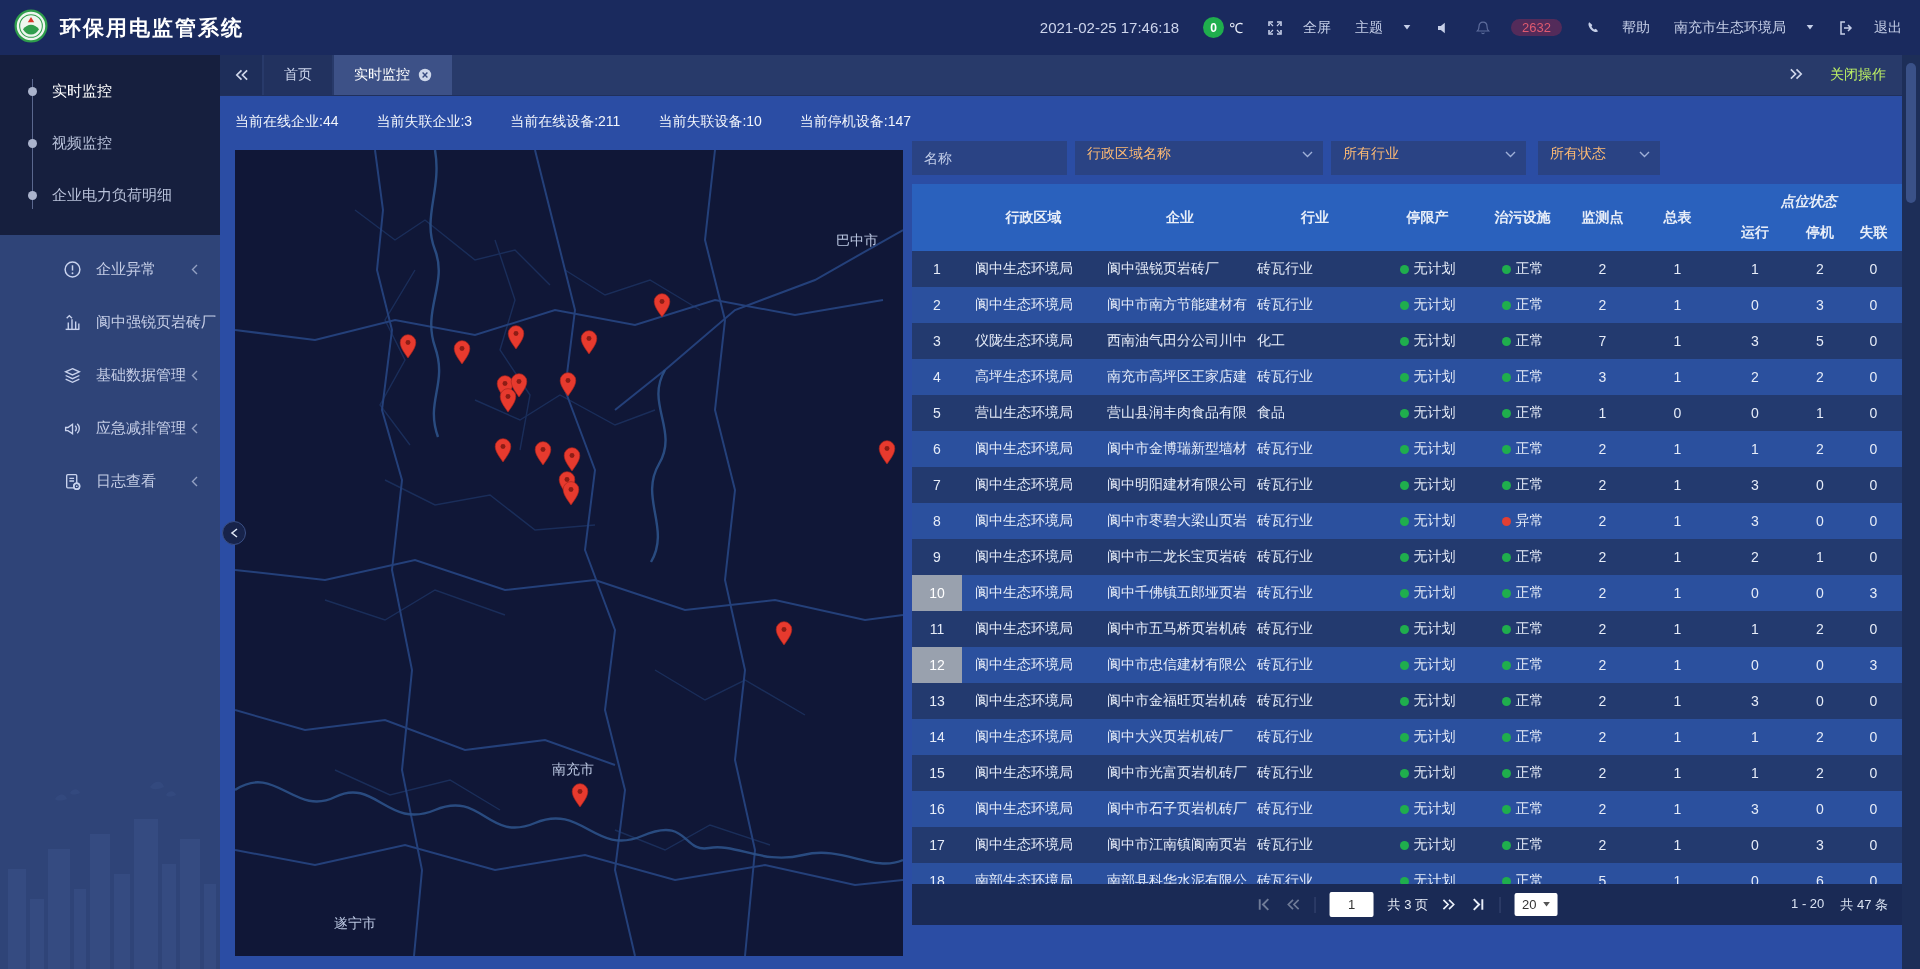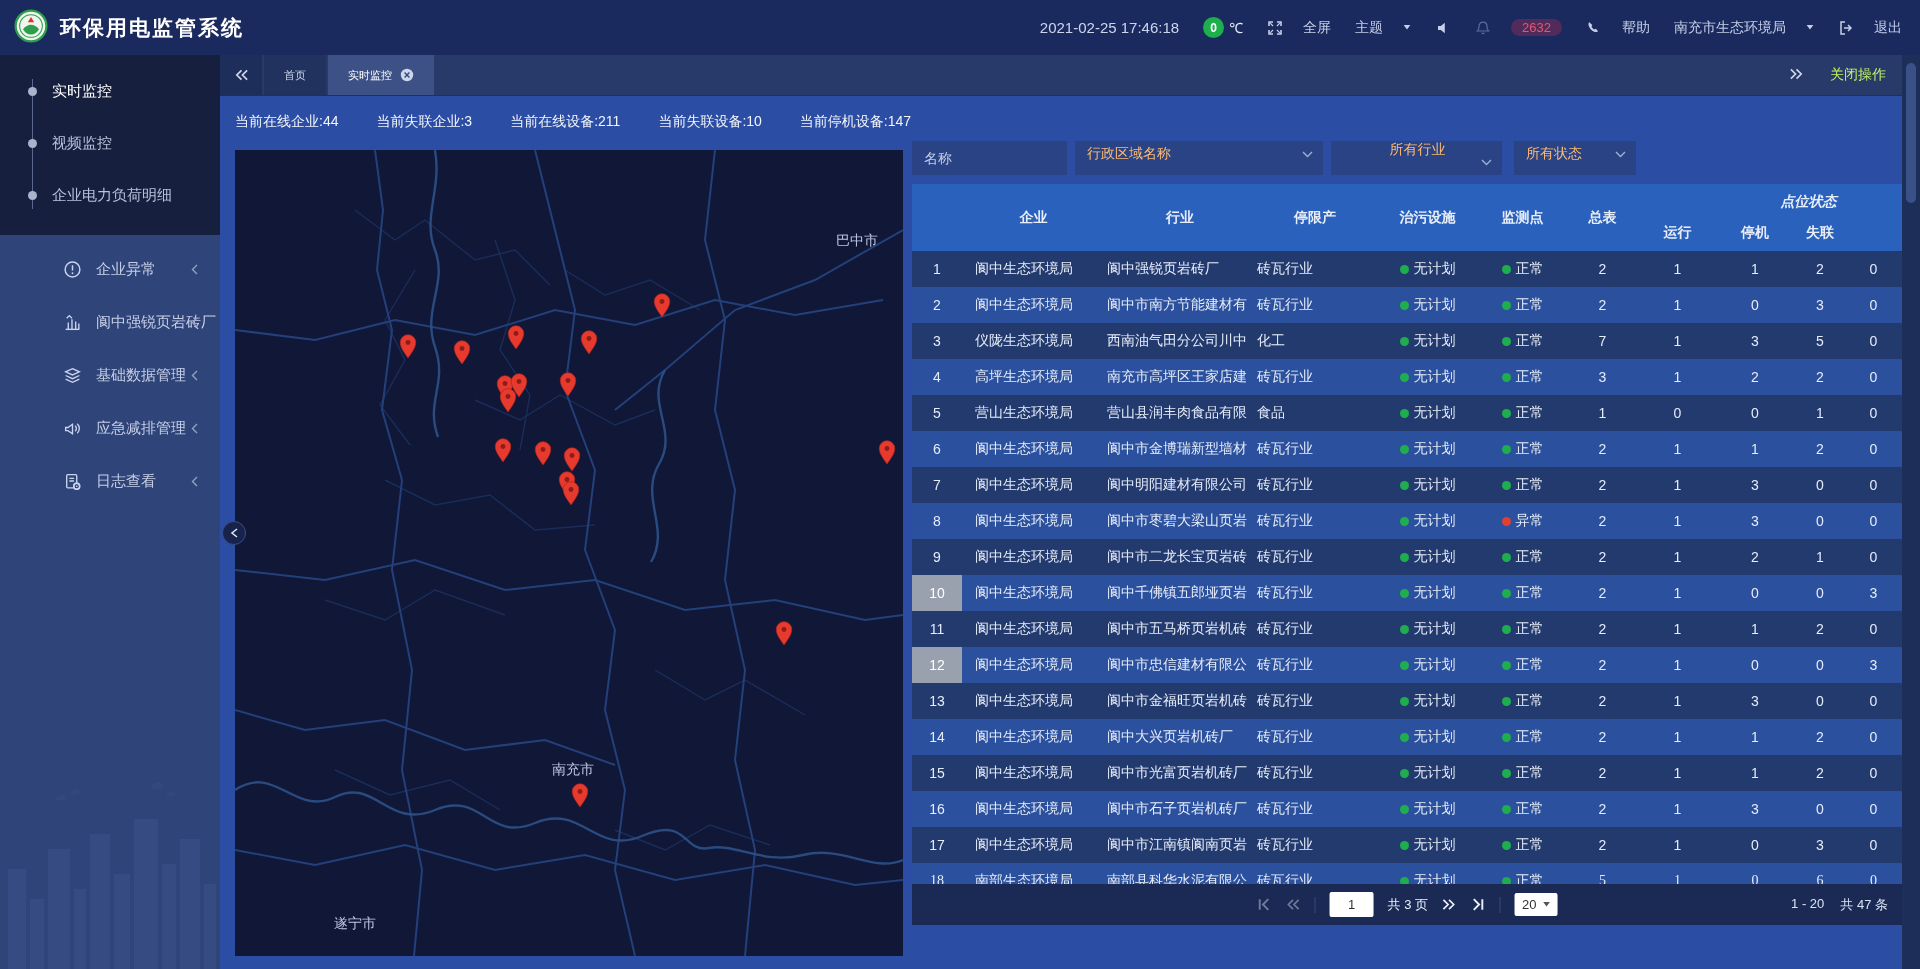--- a/index.html
+++ b/index.html
@@ -33,21 +33,21 @@
   .sub-item{position:relative;height:52px;display:flex;align-items:center;padding-left:52px;color:#b9c2da;font-size:15px;cursor:pointer;}
   .sub-item.active{color:#ffffff;}
   .sub-dot{position:absolute;left:28px;width:9px;height:9px;border-radius:50%;background:#aab3cc;}
   .menu-rest .side-item{height:53px;}
   .menu-rest{margin-top:8px;padding-left:35px;}
   .skyline{position:absolute;left:0;bottom:0;width:220px;height:190px;opacity:.5;}
   
   .tabbar{position:absolute;left:220px;top:55px;right:18px;height:41px;background:#283a6a;display:flex;align-items:stretch;z-index:25;border-bottom:1px solid #20305c;box-sizing:border-box;}
   .tab-arrow-box{width:42px;display:flex;align-items:center;justify-content:center;background:#1e2e5a;color:#cfd6ea;cursor:pointer;}
   .tab-arrow-box svg{width:15px;height:12px;}
-  .tab{display:flex;align-items:center;gap:8px;padding:0 20px;font-size:11px;color:#cfd8ee;cursor:pointer;background:#22325f;margin-left:2px;}
+  .tab{display:flex;align-items:center;gap:8px;padding:0 20px;font-size:14px;color:#cfd8ee;cursor:pointer;background:#22325f;margin-left:2px;}
   .tab.active{background:#3d5187;color:#ffffff;}
   .tab .close-ic svg{width:14px;height:14px;display:block;}
   .tab-right{margin-left:auto;display:flex;align-items:center;gap:26px;padding-right:16px;color:#bef264;font-size:14px;}
   .tab-right svg{width:15px;height:12px;color:#cfd6ea;}
   
   .content{position:absolute;left:220px;top:96px;right:18px;bottom:0;background:#2b4da4;}
   .statusbar{position:absolute;left:15px;top:13px;height:26px;display:flex;align-items:center;gap:38px;color:#f2f5fb;font-size:14px;}
   .statusbar b{font-weight:normal;margin-left:0;}
   
   .map-panel{position:absolute;left:15px;top:54px;width:668px;height:806px;background:#101737;cursor:grab;}
@@ -67,21 +67,21 @@
   
   .tbl{margin-top:9px;}
   .tgrid{display:grid;grid-template-columns:50px 143px 150px 120px 105px 85px 75px 75px 80px 50px 57px;}
   .thead{position:relative;height:67px;background:#2a61bd;color:#e8eef8;font-weight:bold;font-size:14px;}
   .thead .hc{display:flex;align-items:center;justify-content:center;height:67px;}
   .thead .hc.sub{align-items:flex-end;padding-bottom:9px;box-sizing:border-box;}
   .gh{position:absolute;right:0;top:9px;width:187px;text-align:center;font-style:italic;}
   .trow{height:36px;overflow:hidden;color:#e6ecf8;font-size:14px;align-items:start;cursor:pointer;}
   .trow.odd{background:#233a6f;}
   .trow.even{background:#2b509e;}
-  .trow.partial{height:21px;font-family:Liberation Serif, serif;}
+  .trow.partial{height:21px;}
   .cell{display:flex;align-items:center;height:36px;box-sizing:border-box;}
   .cell.c-no{justify-content:center;}
   .cell.c-no.gray{background:#99a1ae;color:#ffffff;}
   .cell.c-left{padding-left:13px;}
   .cell.c-tight{padding-left:2px;}
   .cell.c-mid{justify-content:center;}
   .dot{display:inline-block;width:9px;height:9px;border-radius:50%;margin-right:5px;flex:none;}
   .dot.green{background:#1fae4d;}
   .dot.red{background:#e23f33;}
   
@@ -406,41 +406,42 @@
       <div class="filters">
         <input class="fname" type="text" placeholder="名称" style="">
         <div class="fbox" style="width:248px;">
           <span>行政区域名称</span>
           <span class="fchev">
               <svg viewBox="0 0 11 7" fill="none" stroke="currentColor" stroke-width="1.4">
                 <path d="M1 1l4.5 4.5L10 1"></path>
               </svg>
             </span>
         </div>
-        <div class="fbox" style="width:171px;flex-direction:column;">
+        <div class="fbox" style="width:195px;">
           <span>所有行业</span>
           <span class="fchev">
               <svg viewBox="0 0 11 7" fill="none" stroke="currentColor" stroke-width="1.4">
                 <path d="M1 1l4.5 4.5L10 1"></path>
               </svg>
             </span>
         </div>
         <div class="fbox" style="width:122px;margin-left:4px;">
           <span>所有状态</span>
           <span class="fchev">
               <svg viewBox="0 0 11 7" fill="none" stroke="currentColor" stroke-width="1.4">
                 <path d="M1 1l4.5 4.5L10 1"></path>
               </svg>
             </span>
         </div>
       </div>
 
       <div class="tbl">
         <div class="thead tgrid">
           <div class="hc"></div>
+          <div class="hc">行政区域</div>
           <div class="hc">企业</div>
           <div class="hc">行业</div>
           <div class="hc">停限产</div>
           <div class="hc">治污设施</div>
           <div class="hc">监测点</div>
           <div class="hc">总表</div>
           <div class="hc sub">运行</div>
           <div class="hc sub">停机</div>
           <div class="hc sub">失联</div>
           <div class="gh">点位状态</div>

